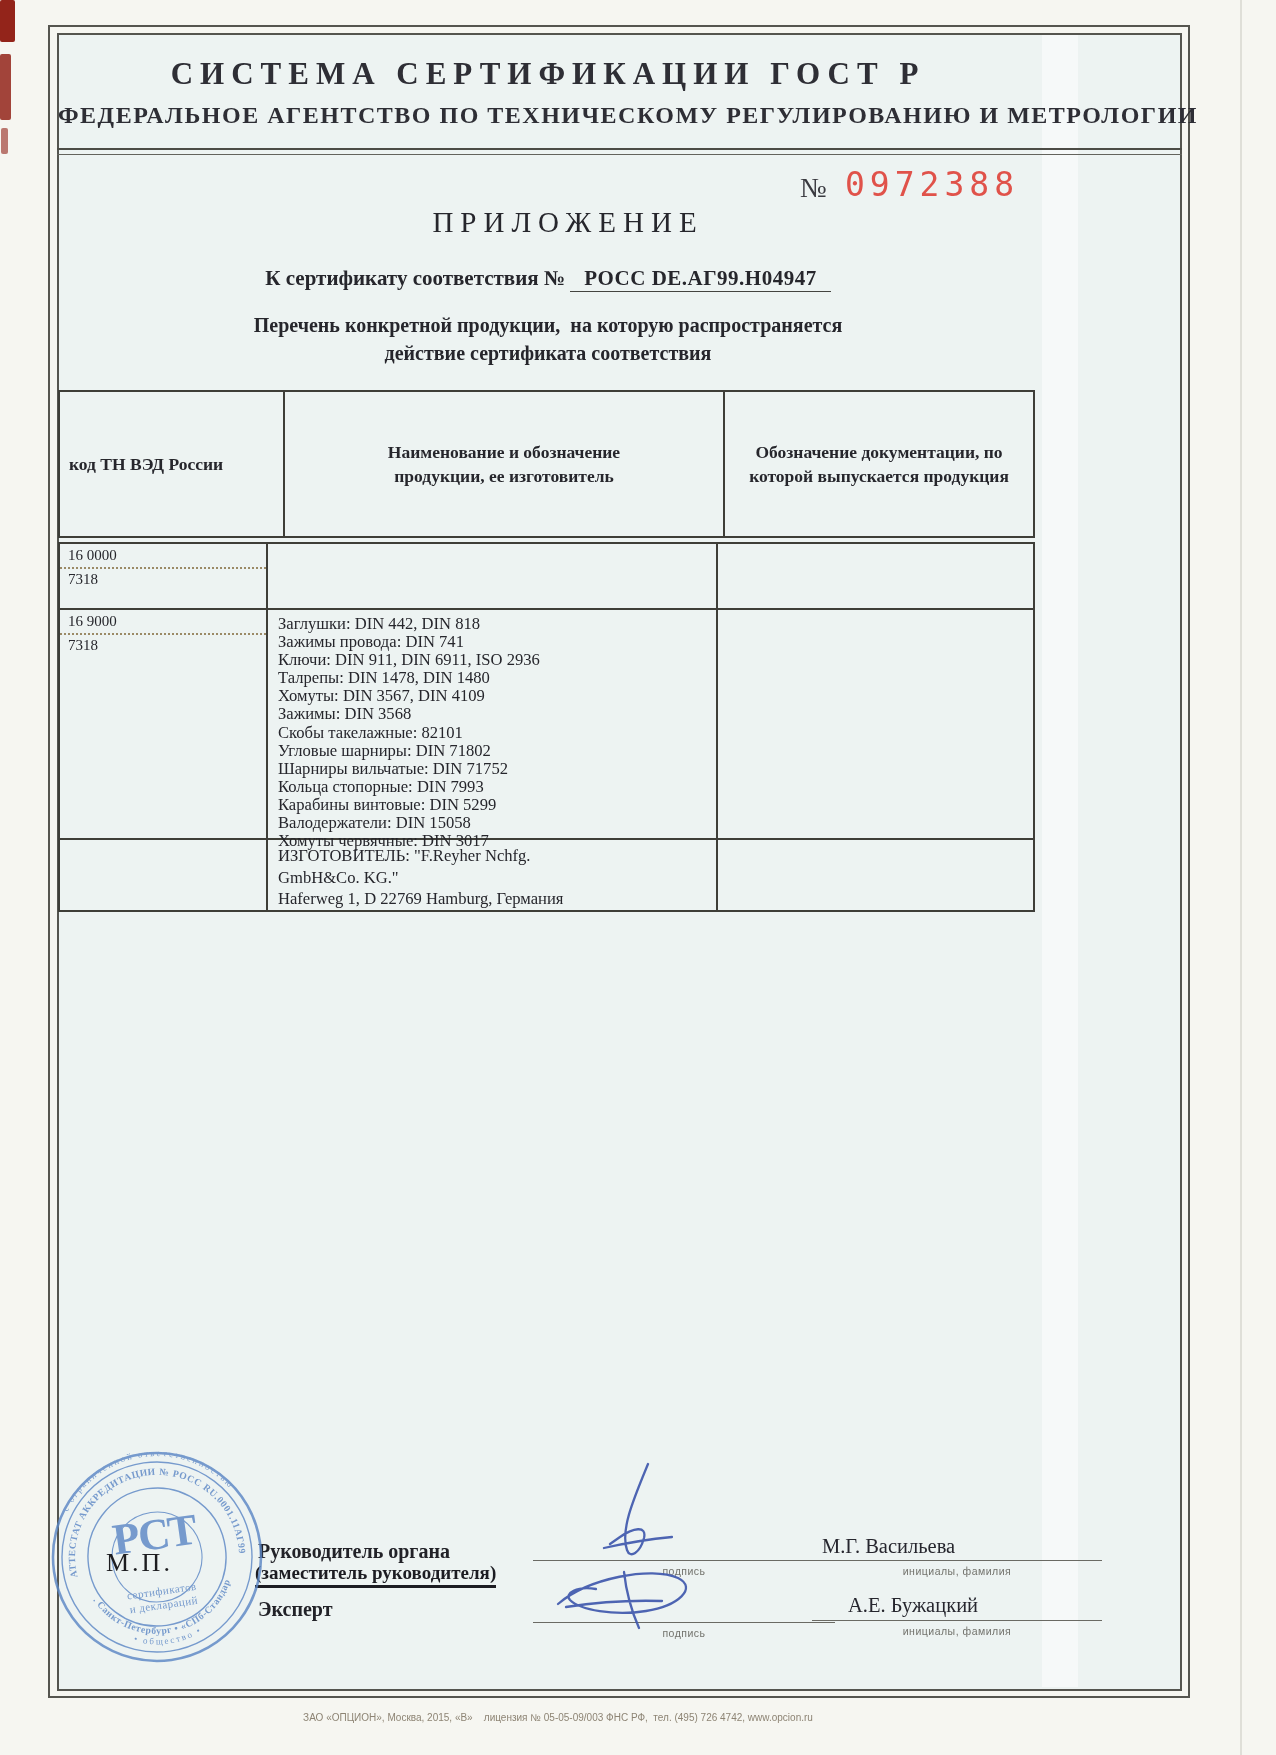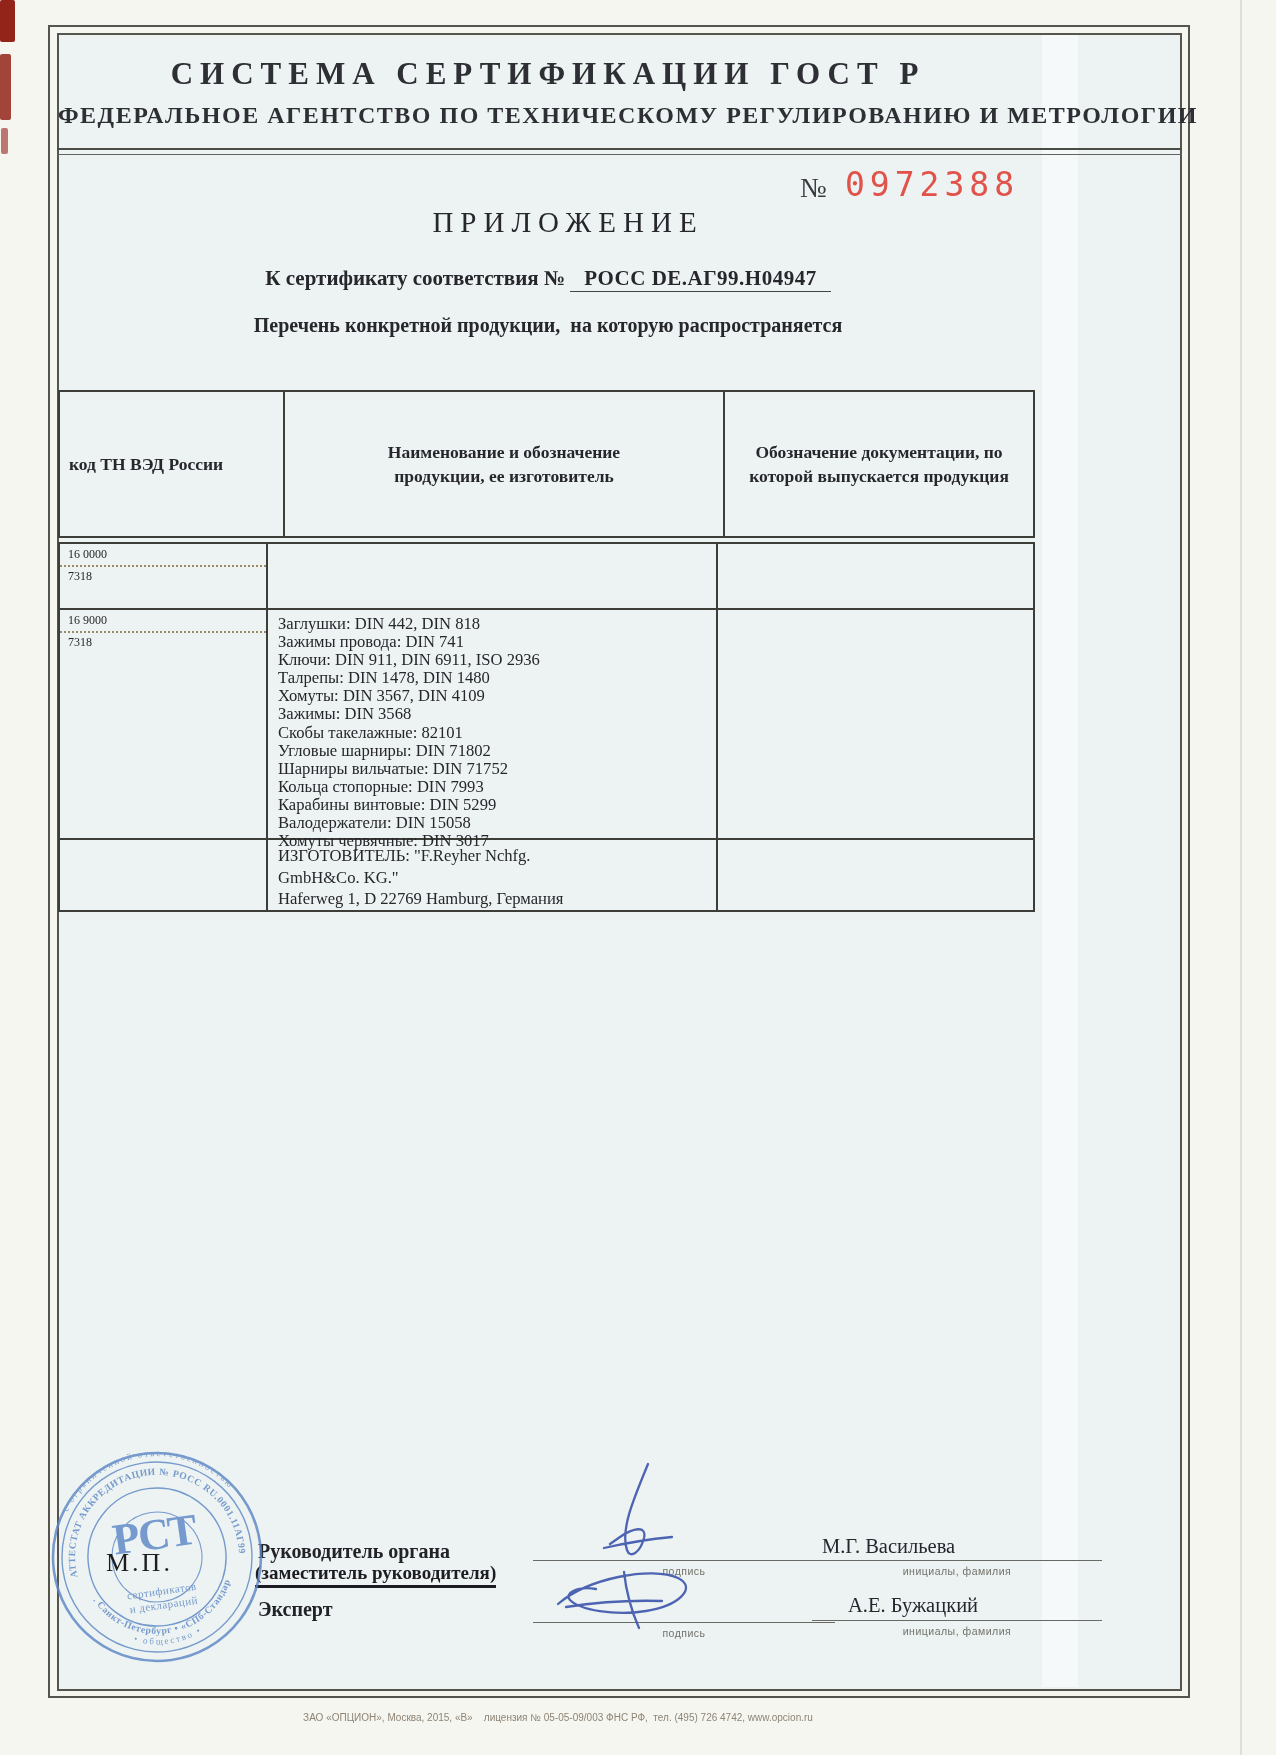--- a/index.html
+++ b/index.html
@@ -42,21 +42,21 @@
   .th-c1-top{height:72px;border-bottom:2px solid var(--line);display:flex;align-items:center;padding-left:9px;font-size:17.5px;font-weight:bold;box-sizing:border-box;}
   .th-c1-bot{flex:1;display:flex;align-items:center;padding-left:9px;font-size:17.5px;font-weight:bold;}
   .th-c2{border-right:2px solid var(--line);display:flex;align-items:center;justify-content:center;text-align:center;font-size:17.5px;font-weight:bold;line-height:24px;padding:0 60px;}
   .th-c3{display:flex;align-items:center;justify-content:center;text-align:center;font-size:17.5px;font-weight:bold;line-height:24px;padding:0 18px;}
 
   
   .tbl-body{position:absolute;left:58px;top:542px;width:977px;height:370px;border:2px solid var(--line);box-sizing:border-box;display:grid;grid-template-columns:208px 450px 1fr;grid-template-rows:66px 230px 1fr;}
   .bc{box-sizing:border-box;}
   .br{border-right:2px solid var(--line);}
   .bb{border-bottom:2px solid var(--line);}
-  .code-cell{padding:3px 6px 0 6px;font-size:12px;}
+  .code-cell{padding:3px 6px 0 6px;font-size:15px;}
   .code-top{padding-left:2px;}
   .dotline{border-top:2px dotted #9b8a66;margin:3px -6px 2px -6px;}
   .code-bot{padding-left:2px;}
   .products{padding:5px 10px 0 10px;font-size:16.6px;line-height:17.7px;white-space:nowrap;}
   .products div{margin-bottom:0.4px;}
   .maker{padding:5px 10px 0 10px;font-size:16.6px;line-height:21.5px;}
 
   
   .sig-label{position:absolute;font-size:20px;font-weight:bold;color:#222228;}
   .sig-sublabel{position:absolute;font-size:19px;font-weight:bold;color:#1c1c22;border-bottom:3px solid #1c1c22;padding-bottom:1px;}
@@ -101,20 +101,21 @@
 
   <div class="blank-no">№</div>
   <div class="blank-no-digits">0972388</div>
 
   <div class="doc-title">ПРИЛОЖЕНИЕ</div>
   <div class="cert-line">
     <span>К сертификату соответствия №</span>
     <span class="cert-number">РОСС DE.АГ99.Н04947</span>
   </div>
   <div class="scope-1">Перечень конкретной продукции,  на которую распространяется</div>
+  <div class="scope-2">действие сертификата соответствия</div>
 
   <div class="tbl-head">
     <div class="th-c1">
       <div class="th-c1-bot">код ТН ВЭД России</div>
     </div>
     <div class="th-c2">Наименование и обозначение продукции, ее изготовитель</div>
     <div class="th-c3">Обозначение документации, по которой выпускается продукция</div>
   </div>
 
   <div class="tbl-body">

